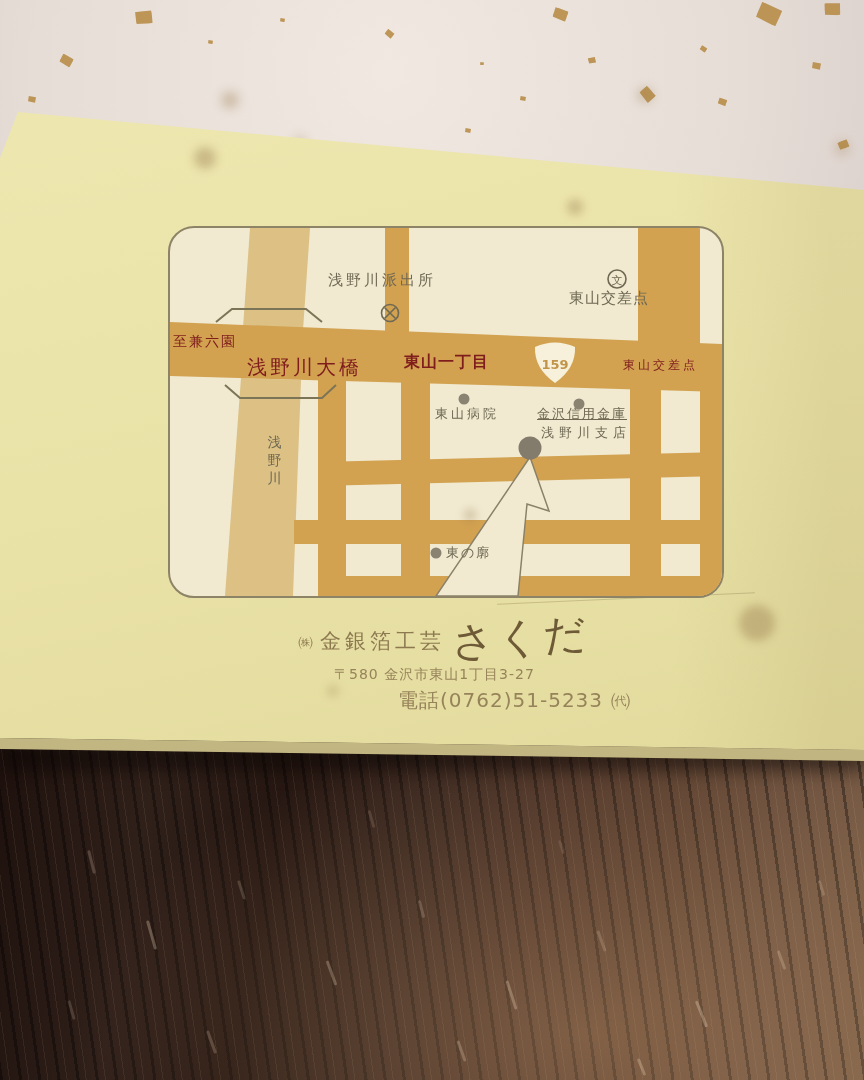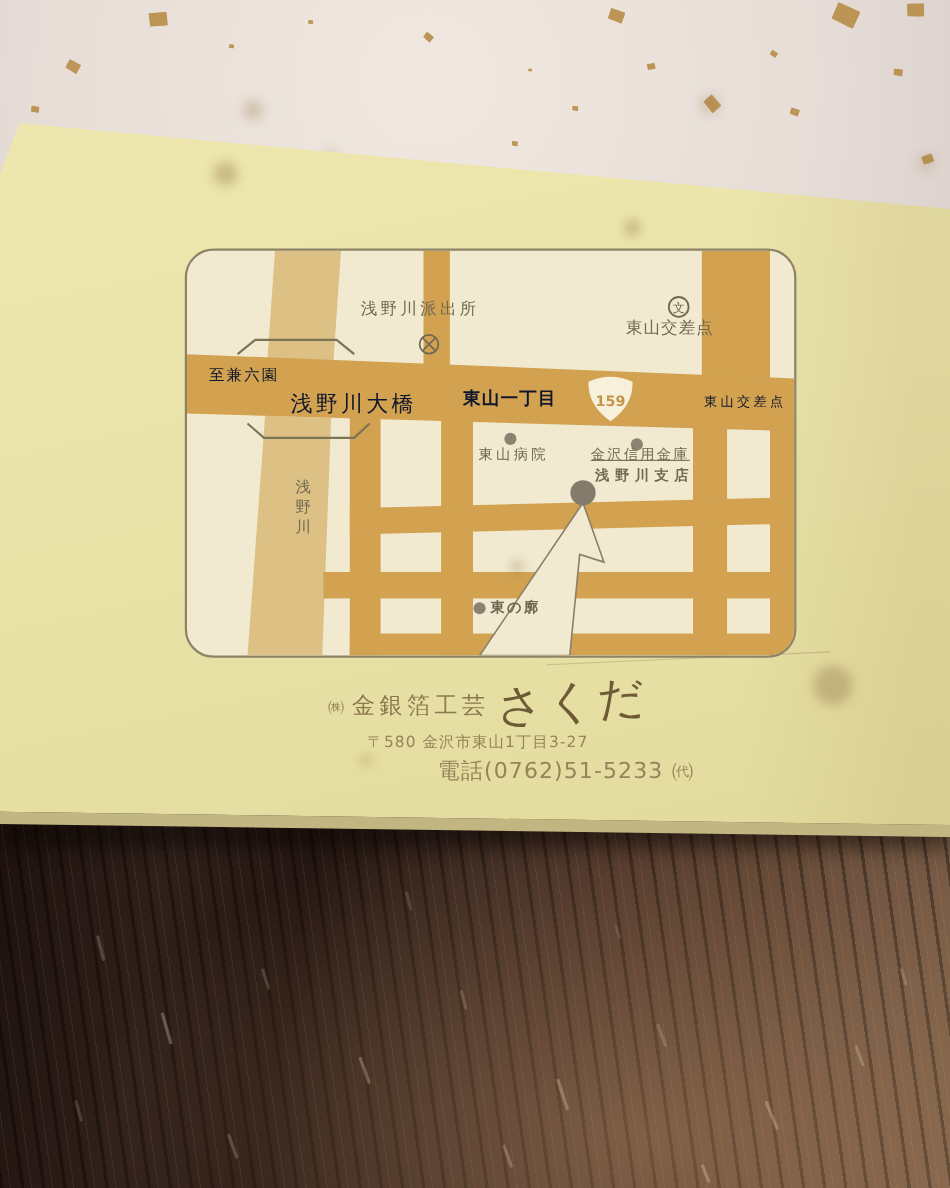--- a/index.html
+++ b/index.html
@@ -34,21 +34,21 @@
   .stain{position:absolute;border-radius:50%;filter:blur(5px);background:#8d6c3f;opacity:.35;}
   .crease{position:absolute;left:497px;top:598px;width:258px;height:1px;
     background:rgba(120,100,60,.28);transform:rotate(-2.6deg);}
 
   
   .map-panel{position:absolute;left:168px;top:226px;width:556px;height:372px;
     box-sizing:border-box;border:2px solid #8d8366;border-radius:26px;
     background:#f1ead1;overflow:hidden;}
   .map-panel svg{position:absolute;left:0;top:0;}
   .ml{position:absolute;color:#6f6853;white-space:nowrap;line-height:1.15;}
-  .road-text{color:#0f172a;margin-left:17px;}
+  .road-text{color:#7f1d1d;}
   .vert{writing-mode:vertical-rl;letter-spacing:18px;}
 
   
   .company-line{position:absolute;left:298px;top:610px;display:flex;align-items:center;color:#8d7950;}
   .co-prefix{font-size:15px;margin-right:7px;margin-top:8px;}
   .co-name{font-size:21px;letter-spacing:4px;margin-top:6px;}
   .co-logo{font-size:42px;color:#6e5a36;letter-spacing:3px;margin-left:6px;
     font-family:"DejaVu Serif",serif;transform:rotate(-4deg);}
   .co-addr{position:absolute;left:334px;top:666px;font-size:14px;letter-spacing:1px;color:#97835a;}
   .co-phone{position:absolute;left:398px;top:687px;font-size:20px;letter-spacing:1px;color:#97835a;}
@@ -158,23 +158,23 @@
       </svg>
 
       <div class="ml" style="left:158px;top:44px;font-size:15px;letter-spacing:3px;">浅野川派出所</div>
       <div class="ml" style="left:399px;top:62px;font-size:15px;letter-spacing:1px;">東山交差点</div>
       <div class="ml road-text" style="left:3px;top:105px;font-size:14px;letter-spacing:2px;">至兼六園</div>
       <div class="ml road-text" style="left:77px;top:128px;font-size:20px;letter-spacing:3px;">浅野川大橋</div>
       <div class="ml road-text" style="left:234px;top:125px;font-size:16px;letter-spacing:1px;font-weight:bold;">東山一丁目</div>
       <div class="ml road-text" style="left:453px;top:131px;font-size:12px;letter-spacing:3px;">東山交差点</div>
       <div class="ml" style="left:265px;top:179px;font-size:13px;letter-spacing:3px;">東山病院</div>
       <div class="ml" style="left:367px;top:179px;font-size:13px;letter-spacing:2px;text-decoration:underline;">金沢信用金庫</div>
-      <div class="ml" style="left:371px;top:198px;font-size:13px;letter-spacing:5px;font-weight:bold;">浅野川支店</div>
+      <div class="ml" style="left:371px;top:198px;font-size:13px;letter-spacing:5px;">浅野川支店</div>
       <div class="ml vert" style="left:97px;top:196px;font-size:14px;">浅野川</div>
-      <div class="ml" style="left:276px;top:318px;font-size:13px;letter-spacing:2px;font-weight:bold;">東の廓</div>
+      <div class="ml" style="left:276px;top:318px;font-size:13px;letter-spacing:2px;">東の廓</div>
     </div>
 
     <div class="company-line">
       <span class="co-prefix">㈱</span>
       <span class="co-name">金銀箔工芸</span>
       <span class="co-logo">さくだ</span>
     </div>
     <div class="co-addr">〒580 金沢市東山1丁目3-27</div>
     <div class="co-phone">電話(0762)51-5233 ㈹</div>
   <div class="stain" style="left: 194px; top: 147px; width: 22px; height: 22px;"></div>

